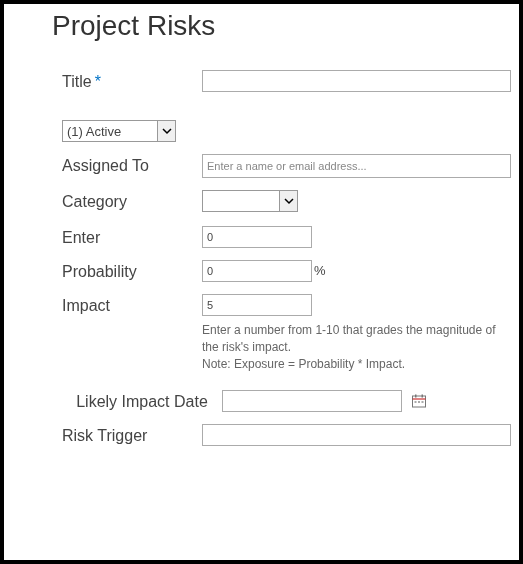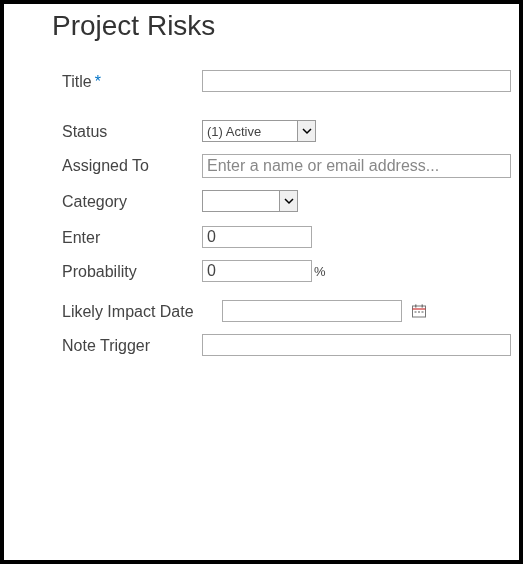--- a/index.html
+++ b/index.html
@@ -45,21 +45,21 @@
   .row .label .req {
     color: #0072c6;
     margin-left: 3px;
   }
   .row .field {
     flex: 1;
     min-width: 0;
   }
   input[type="text"], textarea, select {
     font-family: inherit;
-    font-size: 16px;
+    font-size: 11px;
     border: 1px solid #ababab;
     background: #fff;
     color: #444;
     padding: 3px 4px;
   }
   input[type="text"]::placeholder {
     color: #888;
   }
   .title-input {
     width: 100%;
@@ -155,21 +155,20 @@
       <div class="label">
         <span>Title</span><span class="req">*</span>
       </div>
       <div class="field">
         <input type="text" class="title-input" value="" style="">
       </div>
     </div>
 
 
     <div class="row spacer-above">
-      <div class="label">Status</div>
       <div class="field">
         <div class="select-wrap">
           <span class="sel-text">(1) Active</span>
           <span class="sel-btn">
             <svg viewBox="0 0 10 10">
                 <path d="M1 3 L5 7 L9 3" fill="none" stroke="#000" stroke-width="1.5"></path>
               </svg>
           </span>
         </div>
       </div>
@@ -203,42 +202,52 @@
       </div>
     </div>
 
     <div class="row">
       <div class="label">Probability</div>
       <div class="field">
         <input type="text" class="num-input" value="0" style=""><span class="unit">%</span>
       </div>
     </div>
 
+    <div class="row tight">
+      <div class="label">Impact</div>
+      <div class="field">
+        <input type="text" class="num-input" value="5" style="">
+        <div class="helper helper-block">
+          <div>Enter a number from 1-10 that grades the magnitude of the risk's impact.</div>
+          <div>Note: Exposure = Probability * Impact.</div>
+        </div>
+      </div>
+    </div>
 
     <div class="row" style="margin-top:18px;">
-      <div class="label" style="width:160px;">Likely Impact Date</div>
+      <div class="label" style="width:160px;text-align:center;">Likely Impact Date</div>
       <div class="field">
         <div class="date-wrap">
           <input type="text" class="date-input" value="" style="">
           <span class="cal-btn">
             <svg viewBox="0 0 16 16" width="16" height="16">
               <rect x="1.5" y="3" width="13" height="11" fill="none" stroke="#777" stroke-width="1"></rect>
               <line x1="1.5" y1="6" x2="14.5" y2="6" stroke="#c33" stroke-width="1.2"></line>
               <rect x="4" y="1.5" width="1.5" height="3" fill="#777"></rect>
               <rect x="10.5" y="1.5" width="1.5" height="3" fill="#777"></rect>
               <rect x="3.5" y="8" width="2" height="2" fill="#aaa"></rect>
               <rect x="7" y="8" width="2" height="2" fill="#aaa"></rect>
               <rect x="10.5" y="8" width="2" height="2" fill="#aaa"></rect>
             </svg>
           </span>
         </div>
       </div>
     </div>
 
     <div class="row last">
-      <div class="label">Note Trigger</div>
+      <div class="label">Risk Trigger</div>
       <div class="field">
         <input type="text" class="trigger-input" value="" style="">
       </div>
     </div>
 
   </div>
 </div>
 
 </body></html>

